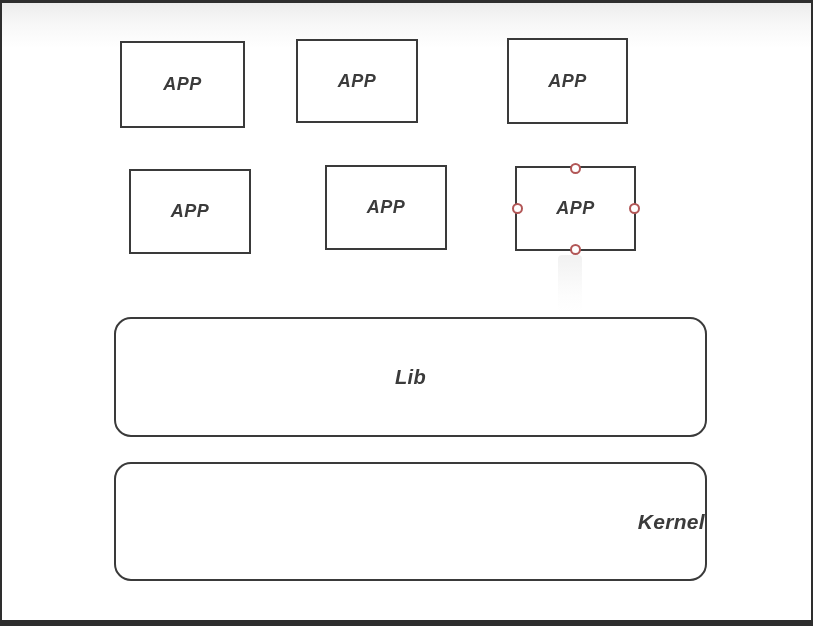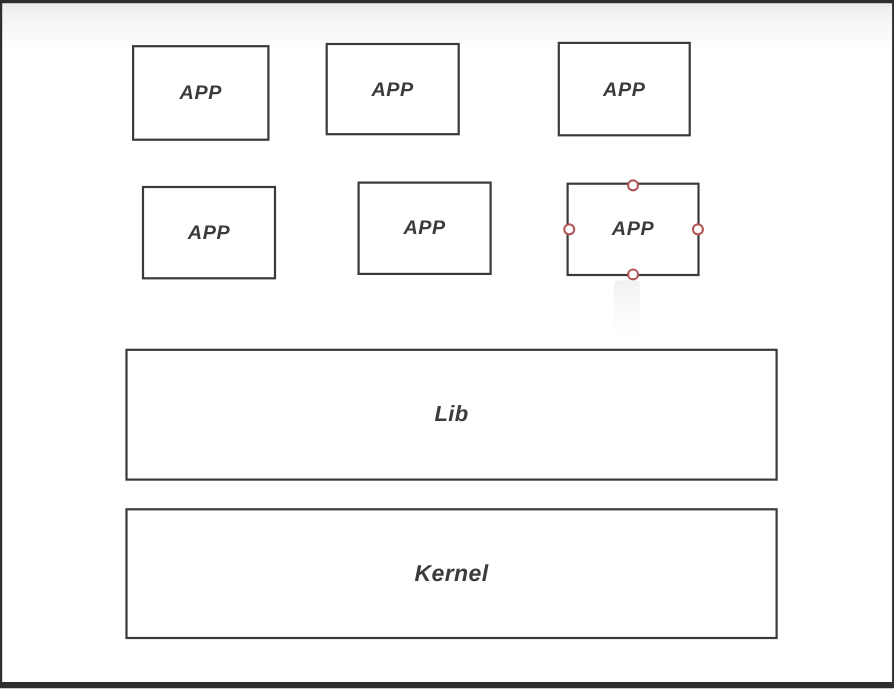--- a/index.html
+++ b/index.html
@@ -24,22 +24,22 @@
     background: #ffffff;
     display: flex;
     align-items: center;
     justify-content: center;
     color: #3b3b3b;
     font-weight: bold;
     font-style: italic;
   }
 
   .app-box   { font-size: 18px; letter-spacing: 0.5px; }
-  .layer-box { font-size: 20px; letter-spacing: 0.3px; }
-  .layer-box.kernel { font-size: 21px; }
+  .layer-box { font-size: 20px; letter-spacing: 0.3px; border-radius: 17px; }
+  .layer-box.kernel { font-size: 21px; justify-content: flex-end; }
 
   
   .app-1 { left: 118px; top:  38px; width: 125px; height: 87px; }
   .app-2 { left: 294px; top:  36px; width: 122px; height: 84px; }
   .app-3 { left: 505px; top:  35px; width: 121px; height: 86px; }
   .app-4 { left: 127px; top: 166px; width: 122px; height: 85px; }
   .app-5 { left: 323px; top: 162px; width: 122px; height: 85px; }
   .app-6 { left: 513px; top: 163px; width: 121px; height: 85px; }
 
   .layer-lib    { left: 112px; top: 314px; width: 593px; height: 120px; }

